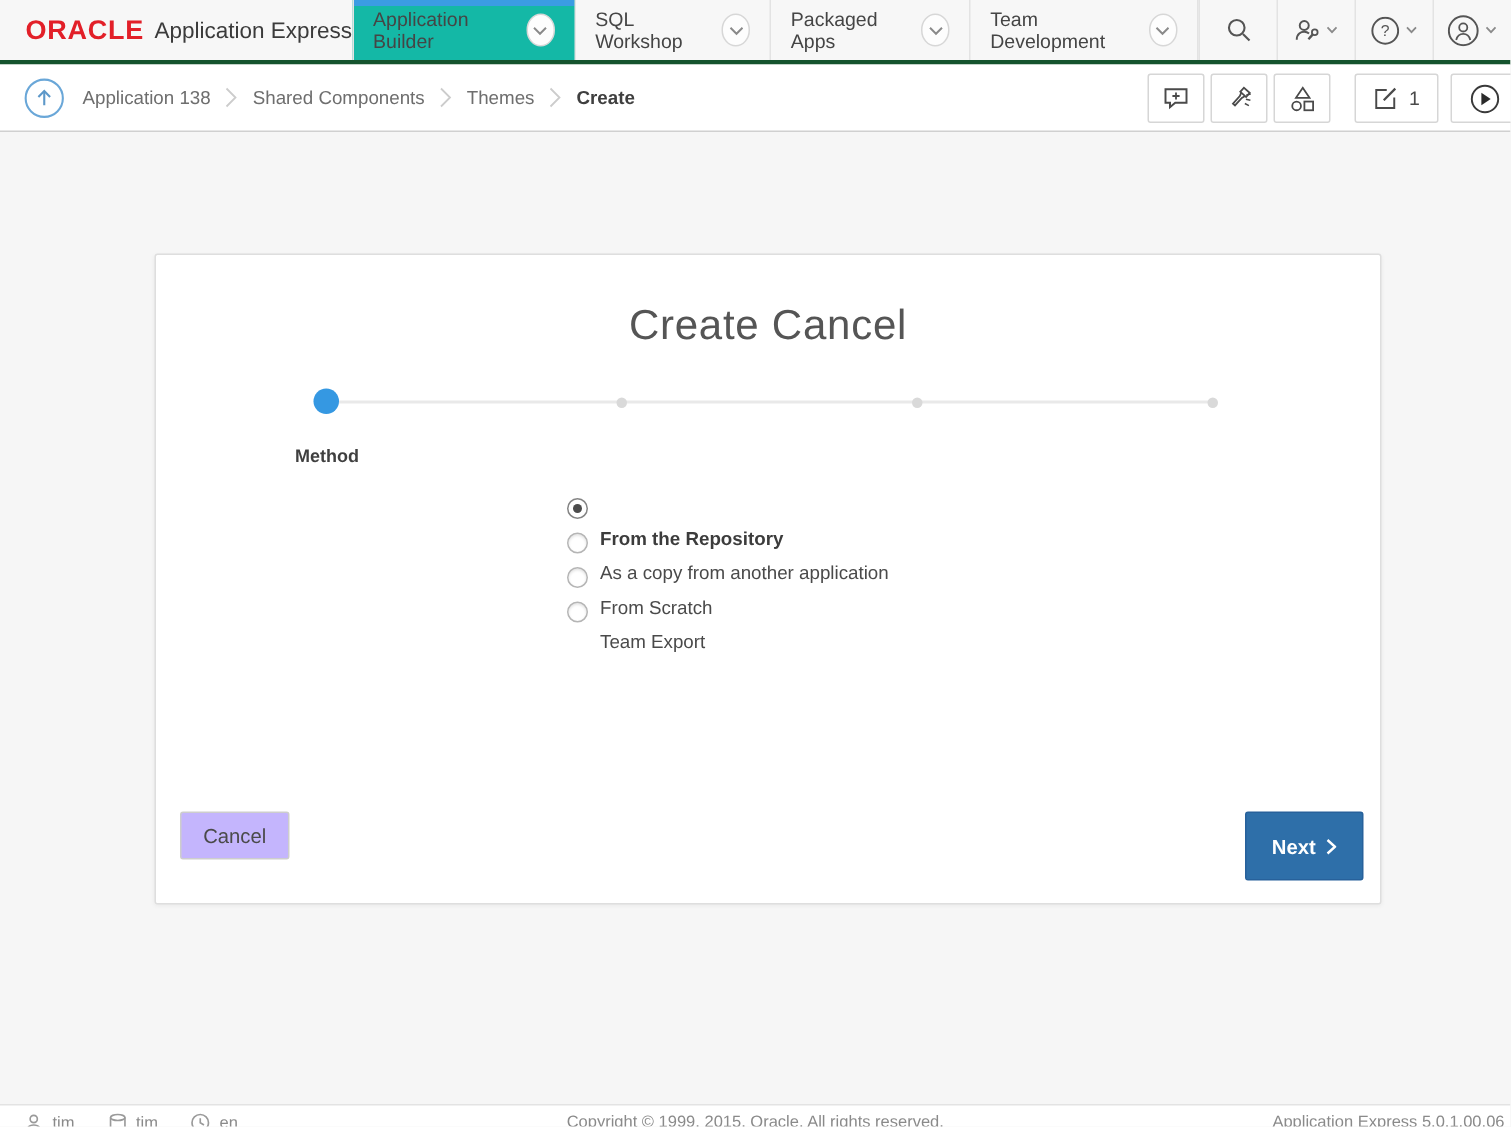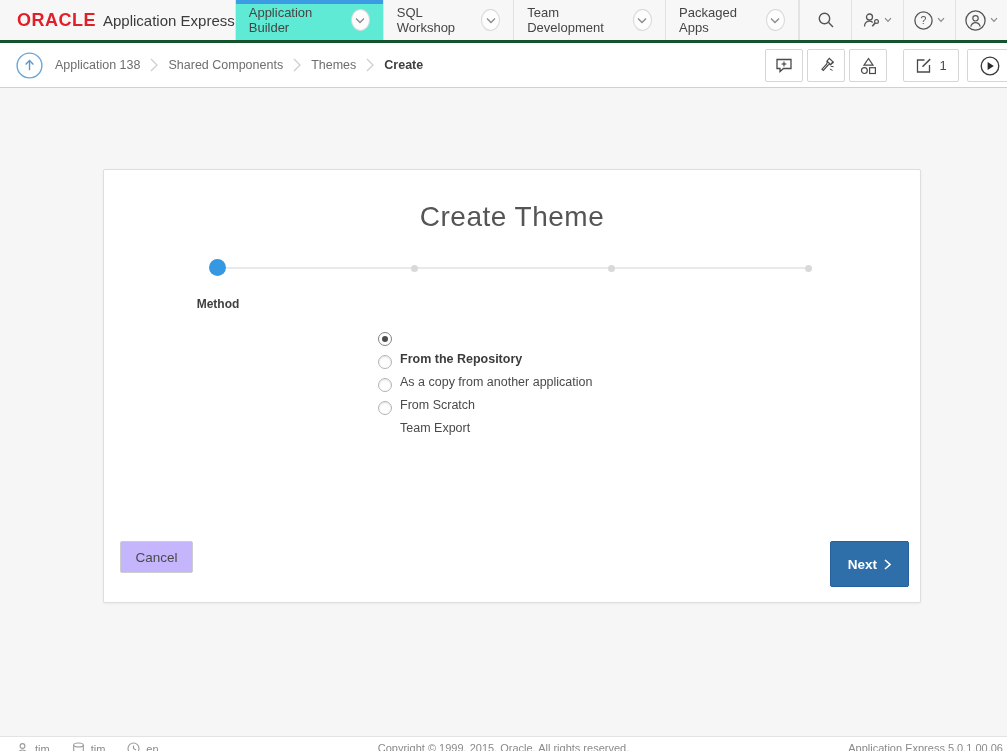--- a/index.html
+++ b/index.html
@@ -26,21 +26,21 @@
   }
   .logo-product { color:#3b3b3b; font-size:15px; margin-left:7px; }
   .tabs { display:flex; align-items:stretch; }
   .tab {
     display:flex; align-items:center; gap:9px; padding:0 13px;
     border-right:1px solid #e3e3e3; font-size:13px; color:#454545;
     cursor:pointer; position:relative;
   }
   .tab:first-child { border-left:1px solid #e3e3e3; }
   .tab.active {
-    background:#5eead4;
+    background:#14b8a6;
     box-shadow: inset 0 4px 0 #3b9ce3;
   }
   .tab-chevron-circle {
     width:22px; height:22px; border-radius:50%;
     border:1px solid #d7d7d7; background:#fdfdfd;
     display:flex; align-items:center; justify-content:center;
   }
   .header-icons {
     margin-left:auto; display:flex; align-items:stretch;
   }
@@ -162,29 +162,29 @@
     </div>
     <div class="tab">
       <span>SQL Workshop</span>
       <span class="tab-chevron-circle">
         <svg width="10" height="7">
             <polyline points="1,1.5 5,5.5 9,1.5" fill="none" stroke="#8a8a8a" stroke-width="1.3"></polyline>
           </svg>
       </span>
     </div>
     <div class="tab">
-      <span>Team Development</span>
+      <span>Packaged Apps</span>
       <span class="tab-chevron-circle">
         <svg width="10" height="7">
             <polyline points="1,1.5 5,5.5 9,1.5" fill="none" stroke="#8a8a8a" stroke-width="1.3"></polyline>
           </svg>
       </span>
     </div>
     <div class="tab">
-      <span>Packaged Apps</span>
+      <span>Team Development</span>
       <span class="tab-chevron-circle">
         <svg width="10" height="7">
             <polyline points="1,1.5 5,5.5 9,1.5" fill="none" stroke="#8a8a8a" stroke-width="1.3"></polyline>
           </svg>
       </span>
     </div>
   </div>
   <div class="header-icons">
     <div class="header-icon-cell">
       <span>
@@ -316,21 +316,21 @@
         <svg width="20" height="20">
             <circle cx="10" cy="10" r="8.8" fill="none" stroke="#3a3a3a" stroke-width="1.3"></circle>
             <polygon points="7.6,5.9 13.8,10 7.6,14.1" fill="#2a2a2a"></polygon>
           </svg>
       </span>
     </div>
   </div>
 </div>
 
 <div class="card">
-  <div class="wizard-title">Create Theme</div>
+  <div class="wizard-title">Create Cancel</div>
 
   <div class="progress-line"></div>
   <div class="progress-dot-current"></div>
   <div class="progress-dot-small dot-2"></div>
   <div class="progress-dot-small dot-3"></div>
   <div class="progress-dot-small dot-4"></div>
   <div class="progress-label">Method</div>
 
   <div class="option-group">
     <div class="option-row selected">

